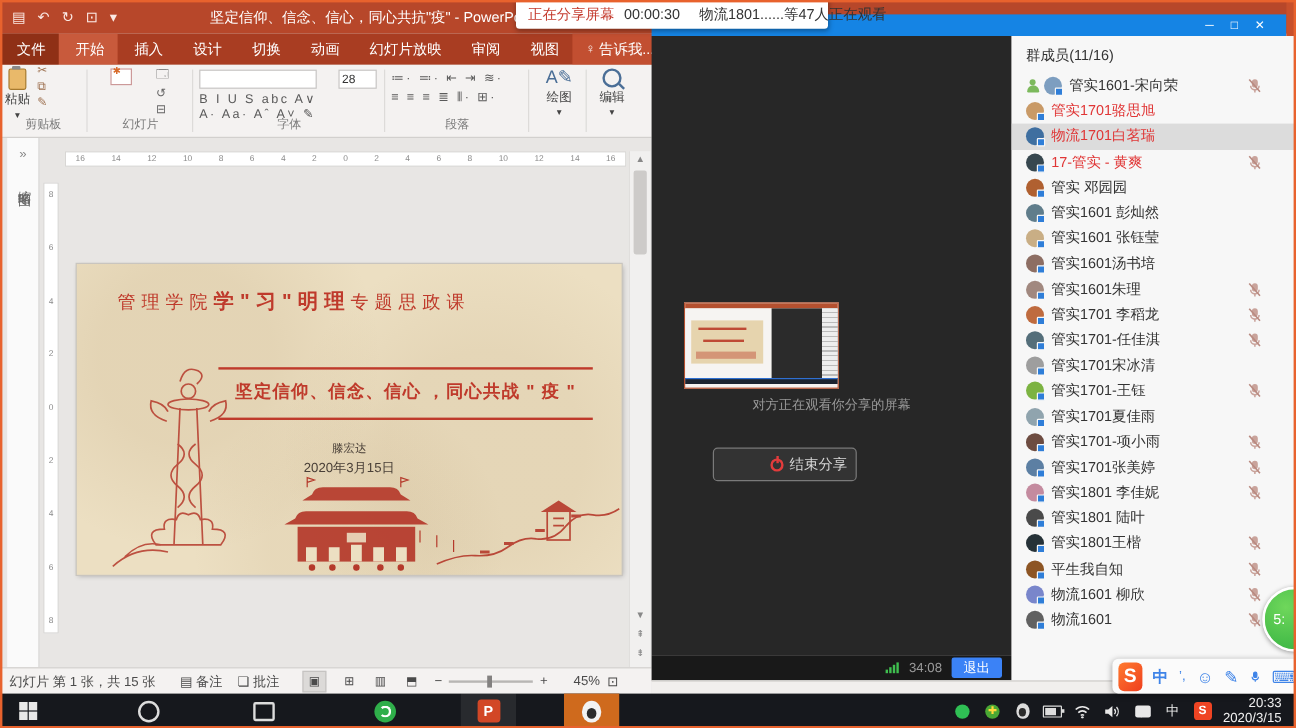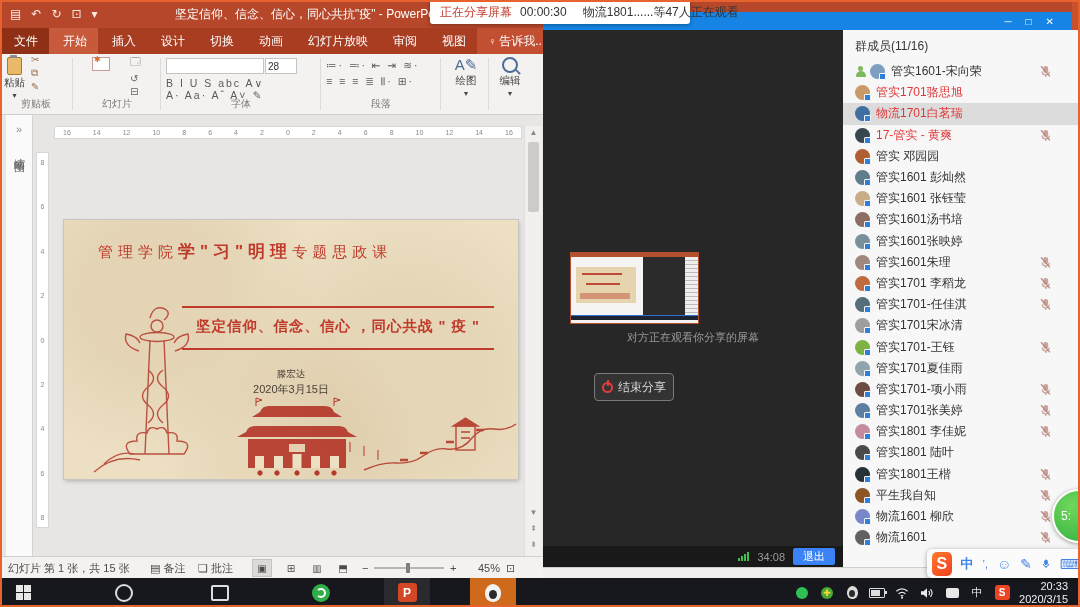--- a/index.html
+++ b/index.html
@@ -21,21 +21,21 @@
   .rgroup{position:absolute;top:0;height:59px;}
   .glabel{position:absolute;bottom:2px;width:100%;text-align:center;font-size:10px;color:#7a7a7a;white-space:nowrap;}
   .gsep{position:absolute;top:4px;width:1px;height:52px;background:#dddbd9;}
   .bigbtn{display:flex;flex-direction:column;align-items:center;font-size:10.5px;color:#444;gap:1px;padding-top:3px;}
   .bigbtn .bic{font-size:15px;line-height:16px;}
   .clip-ic{width:13px;height:16px;background:#e9b96a;border:1px solid #a77a2f;border-radius:2px;position:relative;}
   .clip-ic::after{content:"";position:absolute;left:2px;top:-3px;width:7px;height:3px;background:#8a8a8a;border-radius:1px;}
   .smallcol{display:flex;flex-direction:column;gap:2px;font-size:10px;color:#9c6f4e;}
   .slide-ic{width:16px;height:12px;background:#fff;border:1px solid #c99;position:relative;}
   .slide-ic::after{content:"✱";position:absolute;left:1px;top:-3px;color:#d86a2a;font-size:8px;}
-  .fontrow{display:flex;gap:1px;align-items:flex-start;}
+  .fontrow{display:flex;gap:18px;align-items:flex-start;}
   .fbox{background:#fff;border:1px solid #c6c4c2;height:14px;font-size:10px;color:#333;display:flex;align-items:center;padding:0 2px;}
   .glyphrow{font-size:10.5px;color:#5a5a5a;letter-spacing:2px;white-space:nowrap;}
   .mag-ic{width:12px;height:12px;border:2px solid #4a6e96;border-radius:50%;position:relative;}
   .mag-ic::after{content:"";position:absolute;width:6px;height:2px;background:#4a6e96;transform:rotate(45deg);right:-5px;bottom:-2px;}
   .collapse{left:524px;top:100px;font-size:10px;color:#777;}
   
   .work{left:0;top:115px;width:543px;height:441px;background:#e8e6e4;}
   .thumbpane{left:6px;top:115px;width:26px;height:441px;background:#fafafa;border-right:1px solid #d5d3d1;color:#666;font-size:11px;}
   .thumbpane .chev{display:block;text-align:center;margin-top:8px;color:#888;}
   .thumbpane .vtext{writing-mode:vertical-rl;margin:14px auto 0;display:block;letter-spacing:2px;}
@@ -73,21 +73,21 @@
   .mini .mleft{width:72px;background:#f6f4f2;position:relative;}
   .mini .mslide{position:absolute;left:5px;top:10px;width:60px;height:36px;background:#e6d4ae;}
   .mini .mslide i{position:absolute;left:6px;top:6px;width:40px;height:2px;background:#bf4a35;}
   .mini .mslide u{position:absolute;left:10px;top:16px;width:34px;height:2px;background:#bf4a35;}
   .mini .mslide s{position:absolute;left:4px;bottom:4px;width:50px;height:6px;background:rgba(191,74,53,.45);}
   .mini .mdark{flex:1;background:#2b2b2b;position:relative;}
   .mini .mlist{position:absolute;right:0;top:0;width:13px;height:100%;background:#eee;
     background-image:repeating-linear-gradient(#eee 0 3px,#bbb 3px 4px);}
   .mini .mbar{height:4px;background:#1b2430;border-top:1px solid #2f6fd0;}
   .mini-cap{left:543px;top:330px;width:300px;position:absolute;text-align:center;color:#9a9a9a;font-size:11px;}
-  .endbtn{left:594px;top:373px;width:78px;height:26px;position:absolute;background:#333;border:1px solid #7a7a7a;border-radius:4px;display:flex;align-items:center;justify-content:center;gap:5px;color:#d8d8d8;font-size:12px;}
+  .endbtn{left:594px;top:373px;width:78px;height:26px;position:absolute;background:#333;border:1px solid #7a7a7a;border-radius:4px;display:flex;align-items:center;justify-content:center;gap:5px;color:#d8d8d8;font-size:12px;padding-left:40px;}
   .pwr{width:11px;height:11px;border:2px solid #e23c3c;border-radius:50%;position:relative;box-sizing:border-box;}
   .pwr::after{content:"";position:absolute;left:2.5px;top:-4px;width:2px;height:6px;background:#e23c3c;}
   .qq-bottom{left:543px;top:546px;width:300px;height:21px;background:#191919;display:flex;align-items:center;justify-content:flex-end;gap:8px;padding-right:8px;box-sizing:border-box;}
   .sig{display:flex;align-items:flex-end;gap:1px;}
   .sig i{display:block;width:2px;background:#3fbf4f;}
   .timer{color:#9a9a9a;font-size:11px;}
   .exitbtn{background:#3b82f6;color:#fff;font-size:11px;border-radius:2px;padding:1px 10px;}
   
   .members{left:843px;top:30px;width:237px;height:537px;background:#f7f7f7;overflow:hidden;}
   .mhead{padding:8px 0 6px 12px;font-size:12px;color:#333;}
@@ -530,26 +530,20 @@
 
         </div>
 
         <div class="member" style="--av: #8d6e63;">
 
           <span class="avatar"></span>
           <span class="mname">管实1601汤书培</span>
 
         </div>
 
-        <div class="member" style="--av: #78909c;">
-
-          <span class="avatar"></span>
-          <span class="mname">管实1601张映婷</span>
-
-        </div>
 
         <div class="member muted" style="--av: #a1887f;">
 
           <span class="avatar"></span>
           <span class="mname">管实1601朱理</span>
           <svg class="mic-off" width="13" height="13" viewBox="0 0 16 16">
             <g stroke="#c9a39b" fill="none" stroke-width="1.6">
               <rect x="6" y="2" width="4.5" height="7" rx="2.2" fill="#c9a39b"></rect>
               <path d="M4 8 c0 2.5 2 4.2 4.3 4.2 c2.3 0 4.3 -1.7 4.3 -4.2"></path>
               <path d="M8.3 12.2 v2.6"></path>

